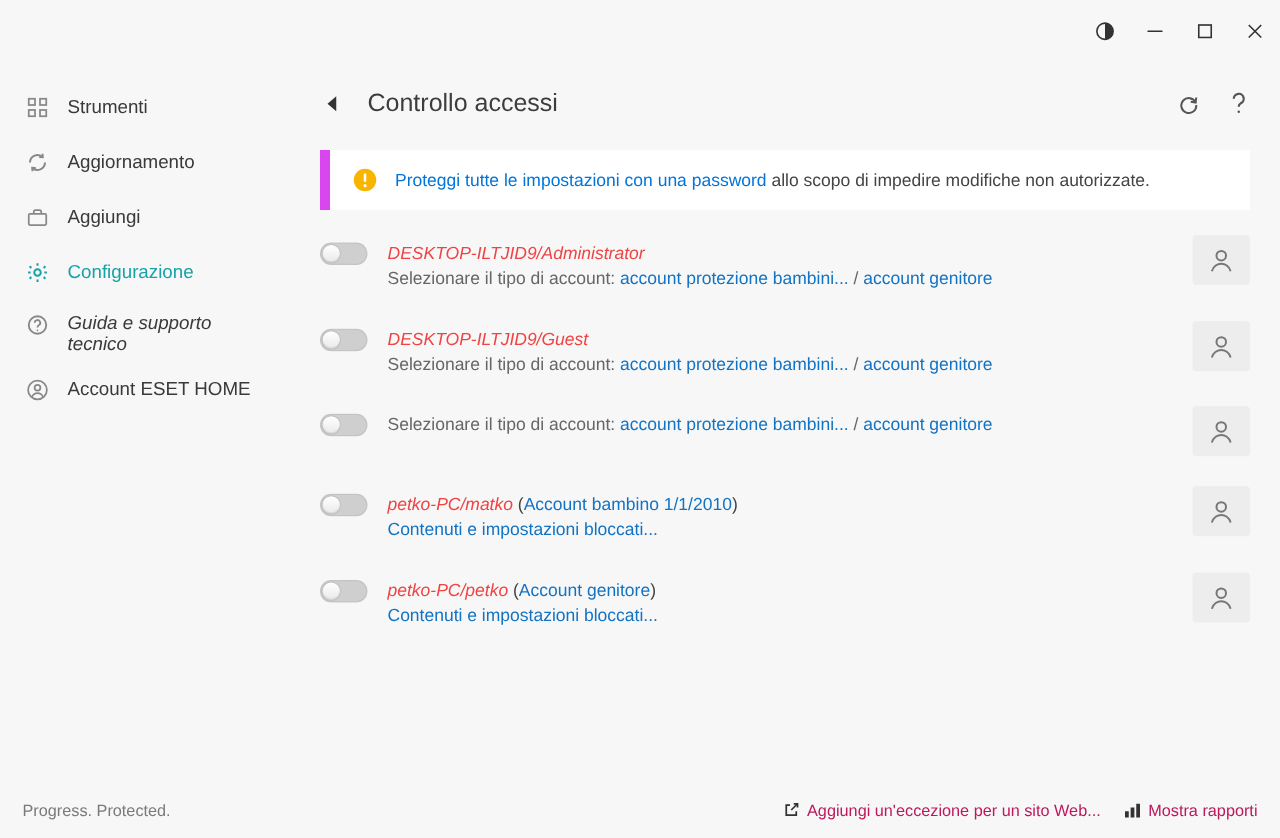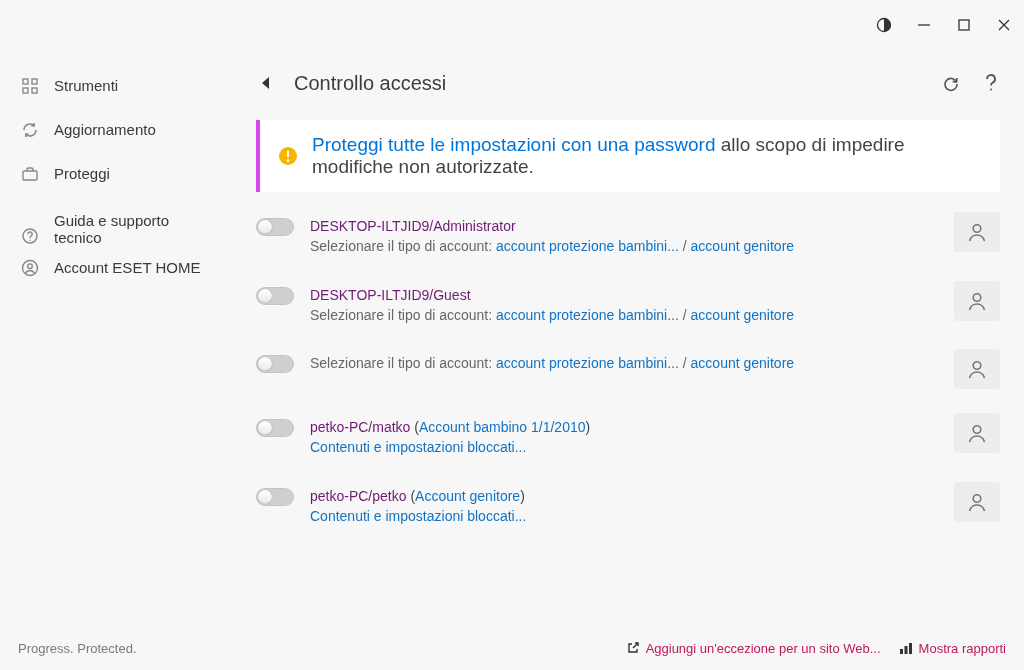--- a/index.html
+++ b/index.html
@@ -8,42 +8,42 @@
   .titlebar { height: 50px; display: flex; align-items: center; padding: 0 12px 0 18px; }
   .brand { display: flex; align-items: center; gap: 8px; }
   .brand-logo { width: 28px; height: 28px; }
   .brand-text { font-size: 15px; letter-spacing: 1px; color: #a0a0a0; font-weight: 400; }
   .brand-premium { background:#8e8e8e; color:#fff; font-size:10px; padding:2px 5px; border-radius:2px; letter-spacing:0.5px; }
   .win-controls { margin-left: auto; display: flex; gap: 24px; align-items: center; }
   .win-btn { width: 16px; height: 16px; display:flex; align-items:center; justify-content:center; cursor:pointer; color:#333; }
   .body { flex: 1; display: flex; min-height: 0; }
   .sidebar { width: 232px; padding-top: 14px; }
   .nav-item { display:flex; align-items:center; gap: 14px; height: 44px; padding: 0 20px; font-size: 15px; color:#3a3a3a; cursor:pointer; }
-  .nav-item.tall { height: 50px; align-items:flex-end; padding-top:10px;}
+  .nav-item.tall { height: 50px; align-items:flex-start; padding-top:10px;font-style:italic;}
   .nav-item.active { color: #17a2a8; }
   .nav-icon { width:20px; height:20px; flex:none; display:flex; align-items:center; justify-content:center; color:#888; }
   .nav-item.active .nav-icon { color:#17a2a8; }
   .nav-label { line-height:1.15; }
   .main { flex:1; padding: 10px 24px 0 24px; display:flex; flex-direction:column; min-width:0; }
   .page-head { display:flex; align-items:center; height: 46px; }
   .back-btn { width:20px; height:20px; cursor:pointer; color:#333; margin-right: 18px; display:flex; align-items:center; justify-content:center;}
   .page-title { font-size: 20px; color:#3d3d3d; font-weight:400; }
   .head-actions { margin-left:auto; display:flex; gap:22px; align-items:center;}
   .head-btn { width:18px; height:18px; color:#555; cursor:pointer; display:flex; align-items:center; justify-content:center;}
-  .alert { margin-top: 14px; background:#fff; border-left: 4px solid #d946ef; padding: 14px 18px; display:flex; align-items:center; gap:14px; font-size:19px; }
+  .alert { margin-top: 14px; background:#fff; border-left: 8px solid #d946ef; padding: 14px 18px; display:flex; align-items:center; gap:14px; font-size:14px; }
   .alert-icon { width:20px; height:20px; flex:none; }
   .alert a { color:#0074d9; text-decoration:none; }
   .alert-rest { color:#444; }
   .accounts { margin-top: 16px; }
   .acct-row { display:flex; align-items:flex-start; gap:16px; padding: 8px 0 20px 0; }
   .toggle { margin-top:2px; width:38px; height:18px; border-radius:10px; background:#cfcfcf; position:relative; cursor:pointer; flex:none; box-shadow: inset 0 0 0 1px rgba(0,0,0,0.05);}
   .toggle::after{ content:""; position:absolute; left:2px; top:2px; width:14px; height:14px; border-radius:50%; background:linear-gradient(#fff,#e9e9e9);
     box-shadow: 0 0 1px rgba(0,0,0,0.4), inset 0 -1px 1px rgba(0,0,0,0.1);}
   .acct-body { flex:1; font-size:14px; line-height:1.45; }
-  .acct-title { color:#701a75; }
+  .acct-title { color:#ef4444;font-style:italic; }
   .muted { color:#666; }
   .link { color:#1273c4; cursor:pointer; text-decoration:none; }
   .sep { color:#666; }
   .user-btn { width:46px; height:40px; background:#ededed; border-radius:3px; display:flex; align-items:center; justify-content:center; cursor:pointer; color:#666; margin-top:-4px; }
   .footer { height: 44px; border-top: none; display:flex; align-items:center; padding: 0 18px; font-size:13px; color:#7a7a7a;}
   .footer-right { margin-left:auto; display:flex; align-items:flex-start; gap:18px; color:#be185d;}
   .footer-right .ficon{ width:14px; height:14px; display:inline-flex; }
   .footer-link { display:flex; align-items:center; gap:6px; cursor:pointer; }
   svg { display:block; }
 </style>
@@ -103,21 +103,30 @@
         </span>
         <span class="nav-label">Aggiornamento</span>
       </div>
       <div class="nav-item">
         <span class="nav-icon">
           <svg width="18" height="18" viewBox="0 0 18 18" fill="none" stroke="currentColor" stroke-width="1.4">
               <rect x="2" y="6" width="14" height="9" rx="1"></rect>
               <path d="M6 6V4.5A1.5 1.5 0 0 1 7.5 3h3A1.5 1.5 0 0 1 12 4.5V6"></path>
             </svg>
         </span>
-        <span class="nav-label">Proteggi</span>
+        <span class="nav-label">Aggiungi</span>
+      </div>
+      <div class="nav-item active">
+        <span class="nav-icon">
+          <svg width="20" height="20" viewBox="0 0 20 20" fill="none" stroke="currentColor" stroke-width="1.6">
+              <circle cx="10" cy="10" r="2.6"></circle>
+              <path d="M10 2.5v2M10 15.5v2M3.7 5l1.4 1.4M14.9 13.6l1.4 1.4M2.5 10h2M15.5 10h2M3.7 15l1.4-1.4M14.9 6.4l1.4-1.4"></path>
+            </svg>
+        </span>
+        <span class="nav-label">Configurazione</span>
       </div>
       <div class="nav-item tall">
         <span class="nav-icon">
           <svg width="18" height="18" viewBox="0 0 18 18" fill="none" stroke="currentColor" stroke-width="1.5">
               <circle cx="9" cy="9" r="7"></circle>
               <path d="M6.8 7.2a2.2 2.2 0 1 1 3.2 2c-.9.5-1 .9-1 1.8"></path>
               <circle cx="9" cy="13.2" r="0.7" fill="currentColor" stroke="none"></circle>
             </svg>
         </span>
         <span class="nav-label">Guida e supporto tecnico</span>

